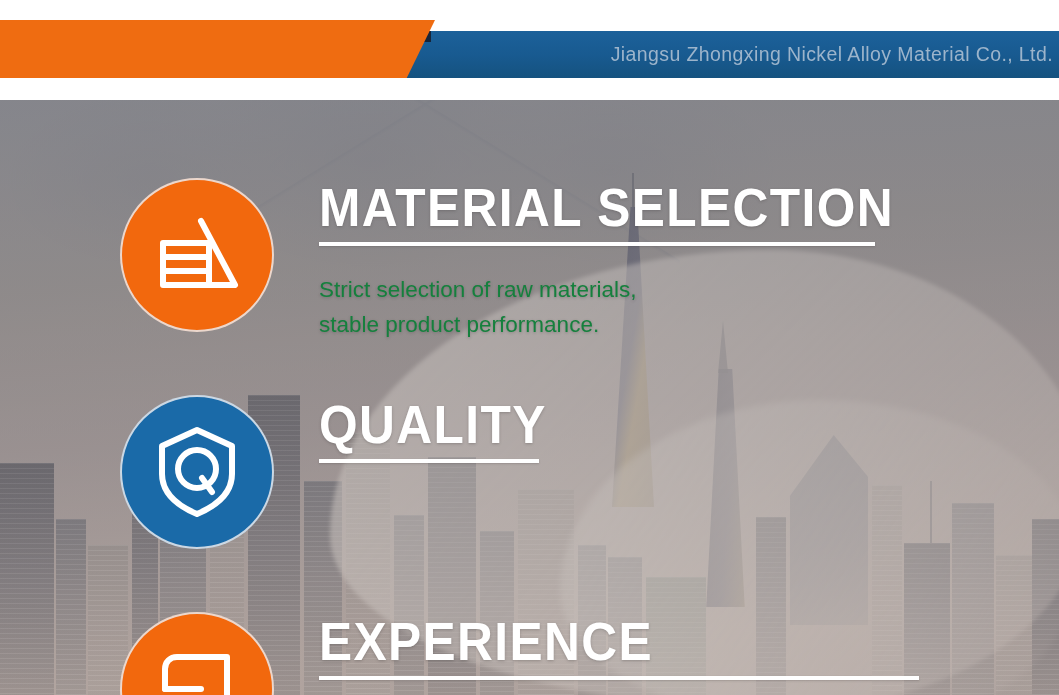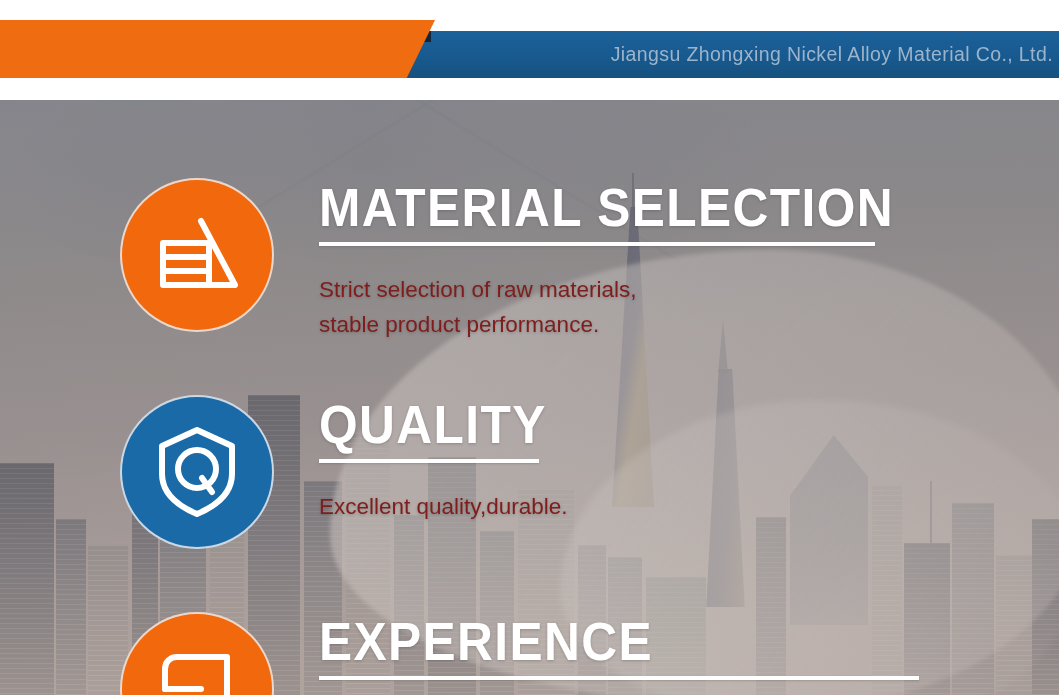--- a/index.html
+++ b/index.html
@@ -287,21 +287,21 @@
     box-shadow: 0 1px 2px rgba(60,55,55,0.22);
   }
   #rule-0 { width: 556px; }
   #rule-1 { width: 220px; }
   #rule-2 { width: 600px; }
 
   .feature-desc {
     margin-top: 26px;
     font-size: 22.5px;
     line-height: 35px;
-    color: #7f1d1d;
+    color: #15803d;
     text-shadow: 0 1px 3px rgba(60,55,55,0.32);
     white-space: pre-line;
   }
 </style>
 </head>
 <body>
 
 <div id="page">
 
   <div id="header">
@@ -383,21 +383,20 @@
       <div class="icon-circle blue">
         <svg width="90" height="96" viewBox="0 0 90 96" fill="none" stroke="#ffffff" stroke-width="6" stroke-linejoin="round" stroke-linecap="round">
           <path d="M45 6 L80 22 L80 50 C80 70 64 82 45 90 C26 82 10 70 10 50 L10 22 Z"></path>
           <circle cx="45" cy="45" r="19"></circle>
           <line x1="50" y1="54" x2="60" y2="68"></line>
         </svg>
       </div>
       <div class="feature-text">
         <div class="feature-heading">QUALITY</div>
         <div class="heading-rule" id="rule-1"></div>
-        <div class="feature-desc">Excellent quality,durable.</div>
       </div>
     </div>
 
     <div class="feature" id="feature-2">
       <div class="icon-circle orange">
         <svg width="92" height="92" viewBox="0 0 92 92" fill="none" stroke="#ffffff" stroke-width="6" stroke-linejoin="round" stroke-linecap="round">
           <path d="M14 46 L14 26 C14 19 19 14 26 14 L76 14 L76 58 C76 65 71 70 64 70 L26 70"></path>
           <line x1="14" y1="46" x2="50" y2="46"></line>
         </svg>
       </div>

